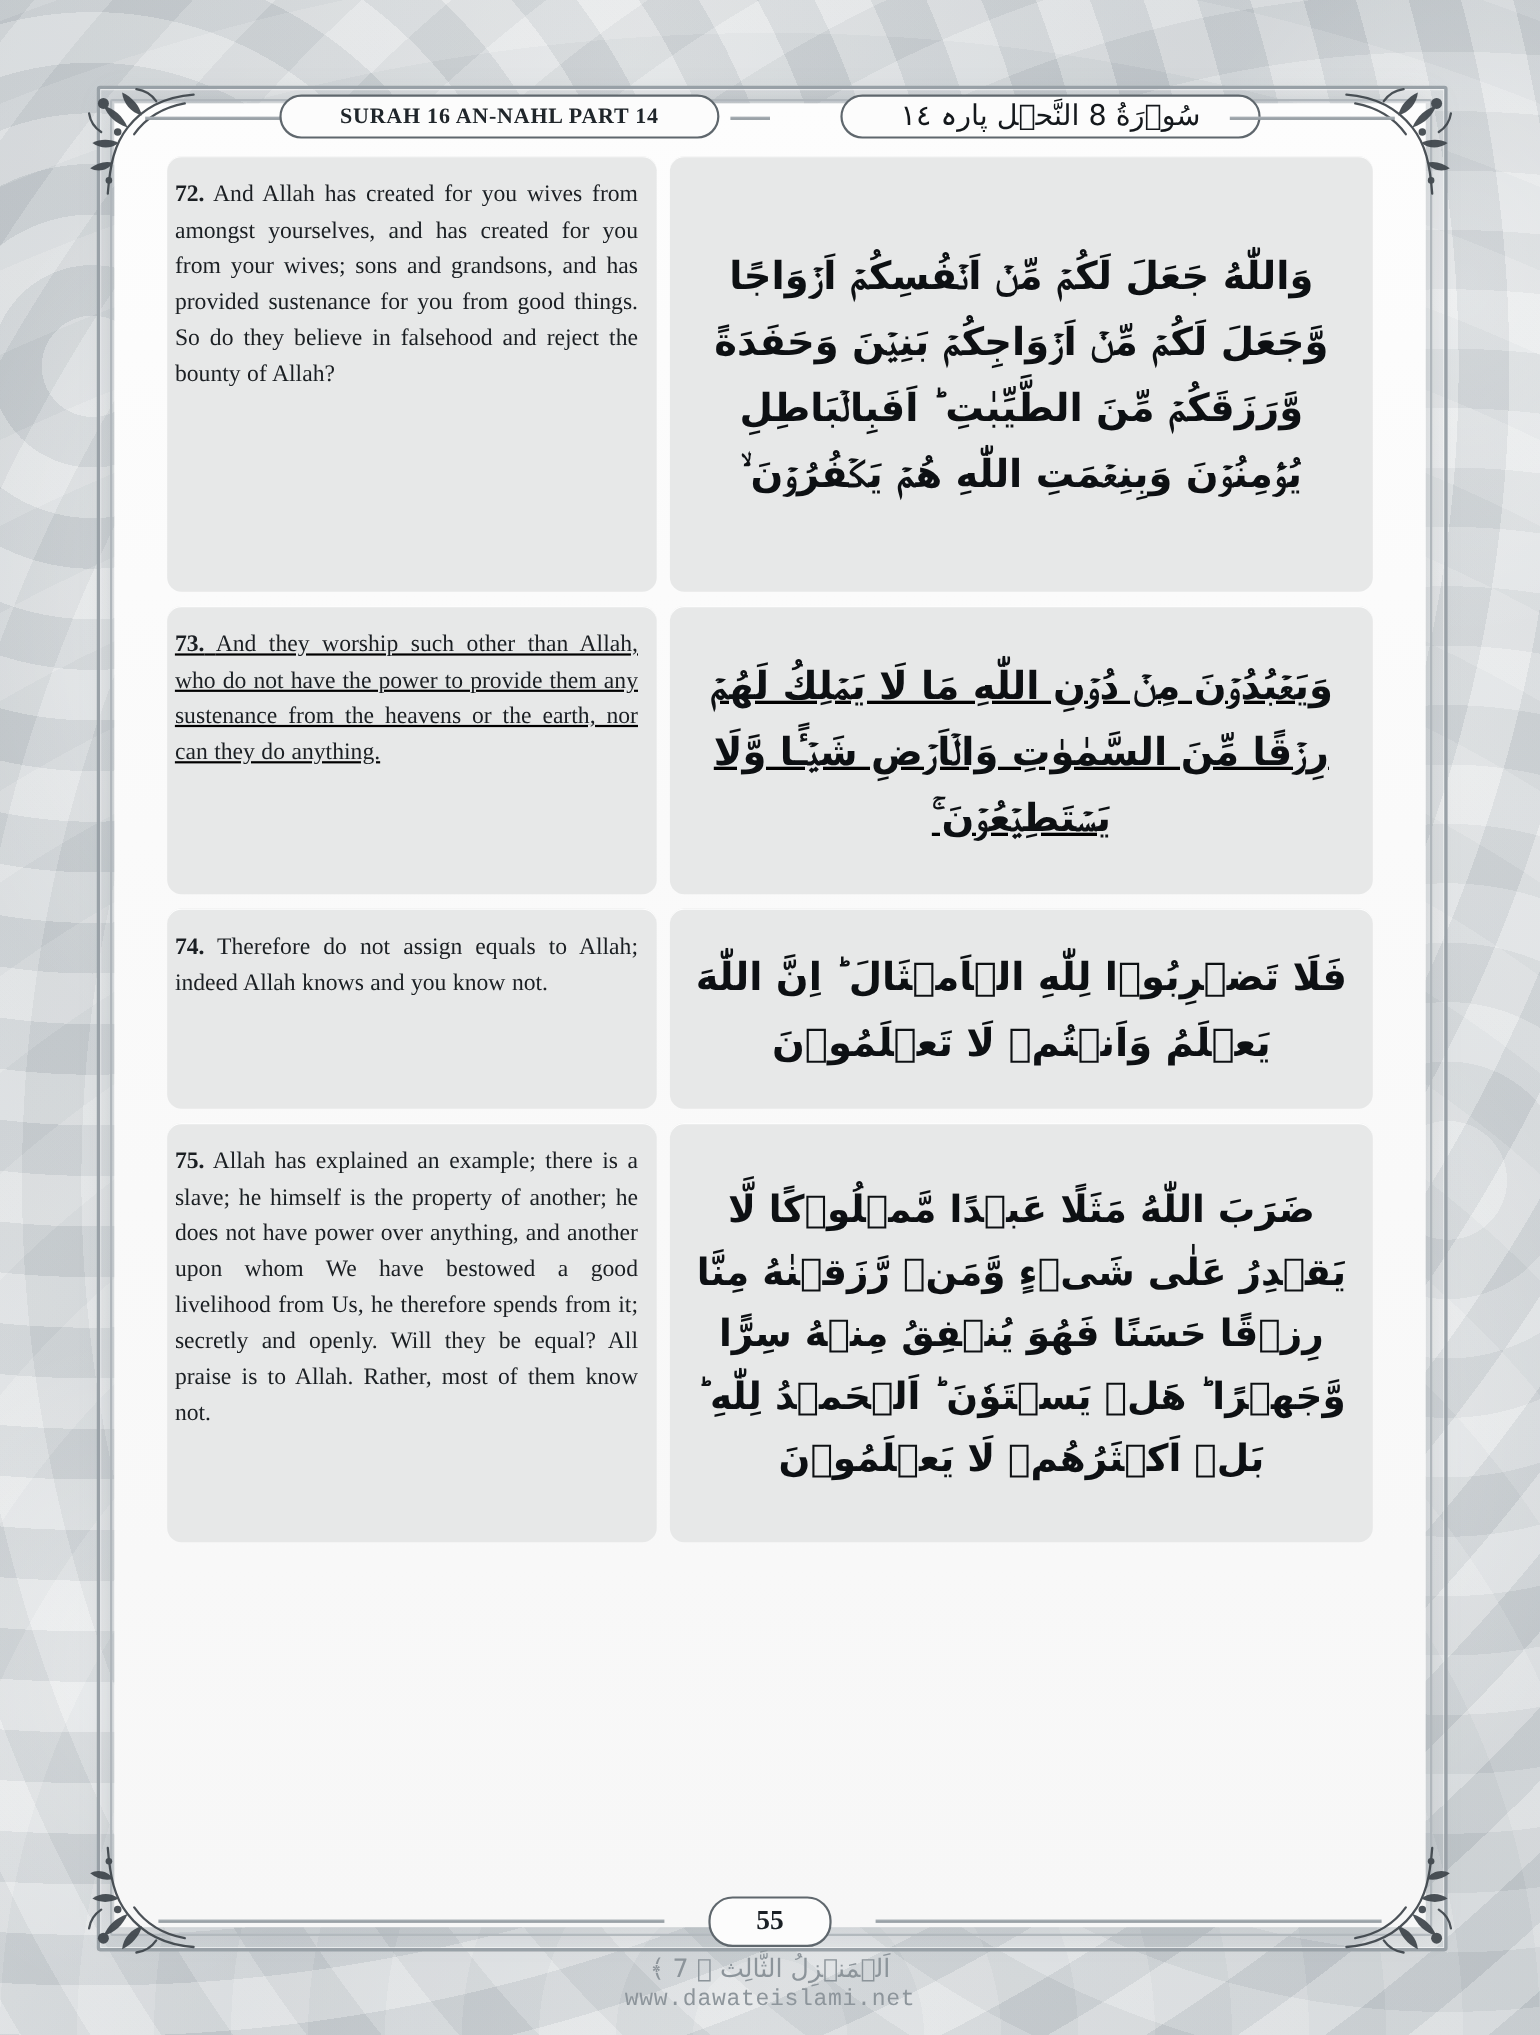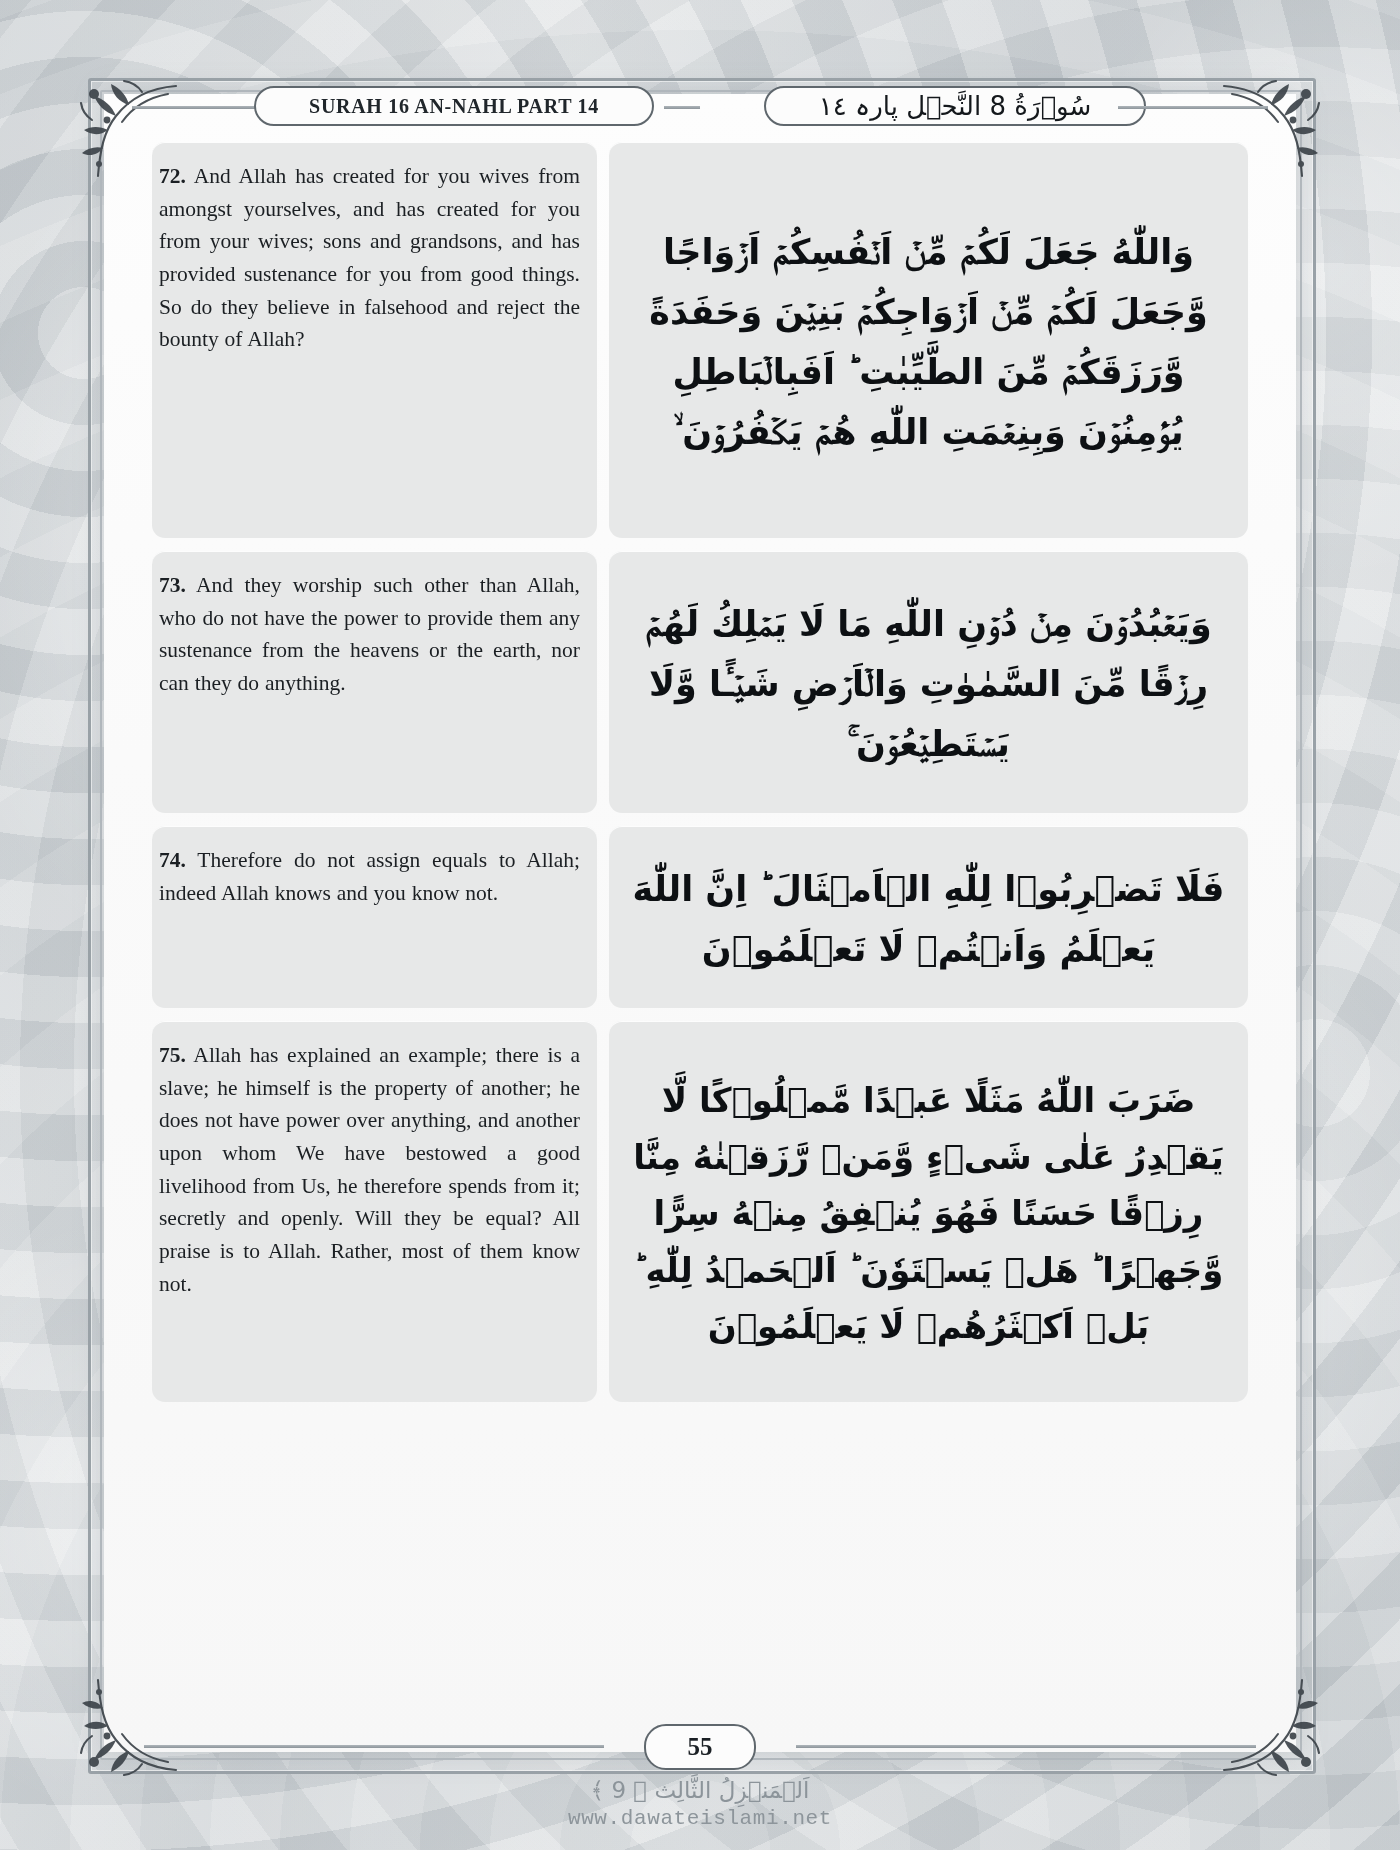--- a/index.html
+++ b/index.html
@@ -195,21 +195,21 @@
     color: #0d1013;
     font-size: 36px;
     line-height: 1.62;
     margin: 0;
     width: 100%;
     font-weight: 600;
   }
 
   
   .row-72 .cell { height: 396px; }
-  .row-73 .cell { height: 262px; }
+  .row-73 .cell { height: 262px; text-decoration: underline; }
   .row-74 .cell { height: 182px; }
   .row-75 .cell { height: 381px; }
 
   .row-72 .ar-text { font-size: 35px; line-height: 1.72; }
   .row-73 .ar-text { font-size: 35px; line-height: 1.72; }
   .row-74 .ar-text { font-size: 35px; line-height: 1.72; }
   .row-75 .ar-text { font-size: 34px; line-height: 1.66; }
 
   
   .footer-band {
@@ -412,17 +412,17 @@
 
   <div class="footer-band">
     <div class="footer-rule left"></div>
     <div class="page-pill">
       <span class="page-number">55</span>
     </div>
     <div class="footer-rule right"></div>
   </div>
 
   <div class="colophon">
-    <div class="colophon-ar">اَلۡمَنۡزِلُ الثَّالِث ﴿ 9 ﴾</div>
+    <div class="colophon-ar">اَلۡمَنۡزِلُ الثَّالِث ﴿ 7 ﴾</div>
     <div class="colophon-url">www.dawateislami.net</div>
   </div>
 
 </div>
 
 </body></html>

